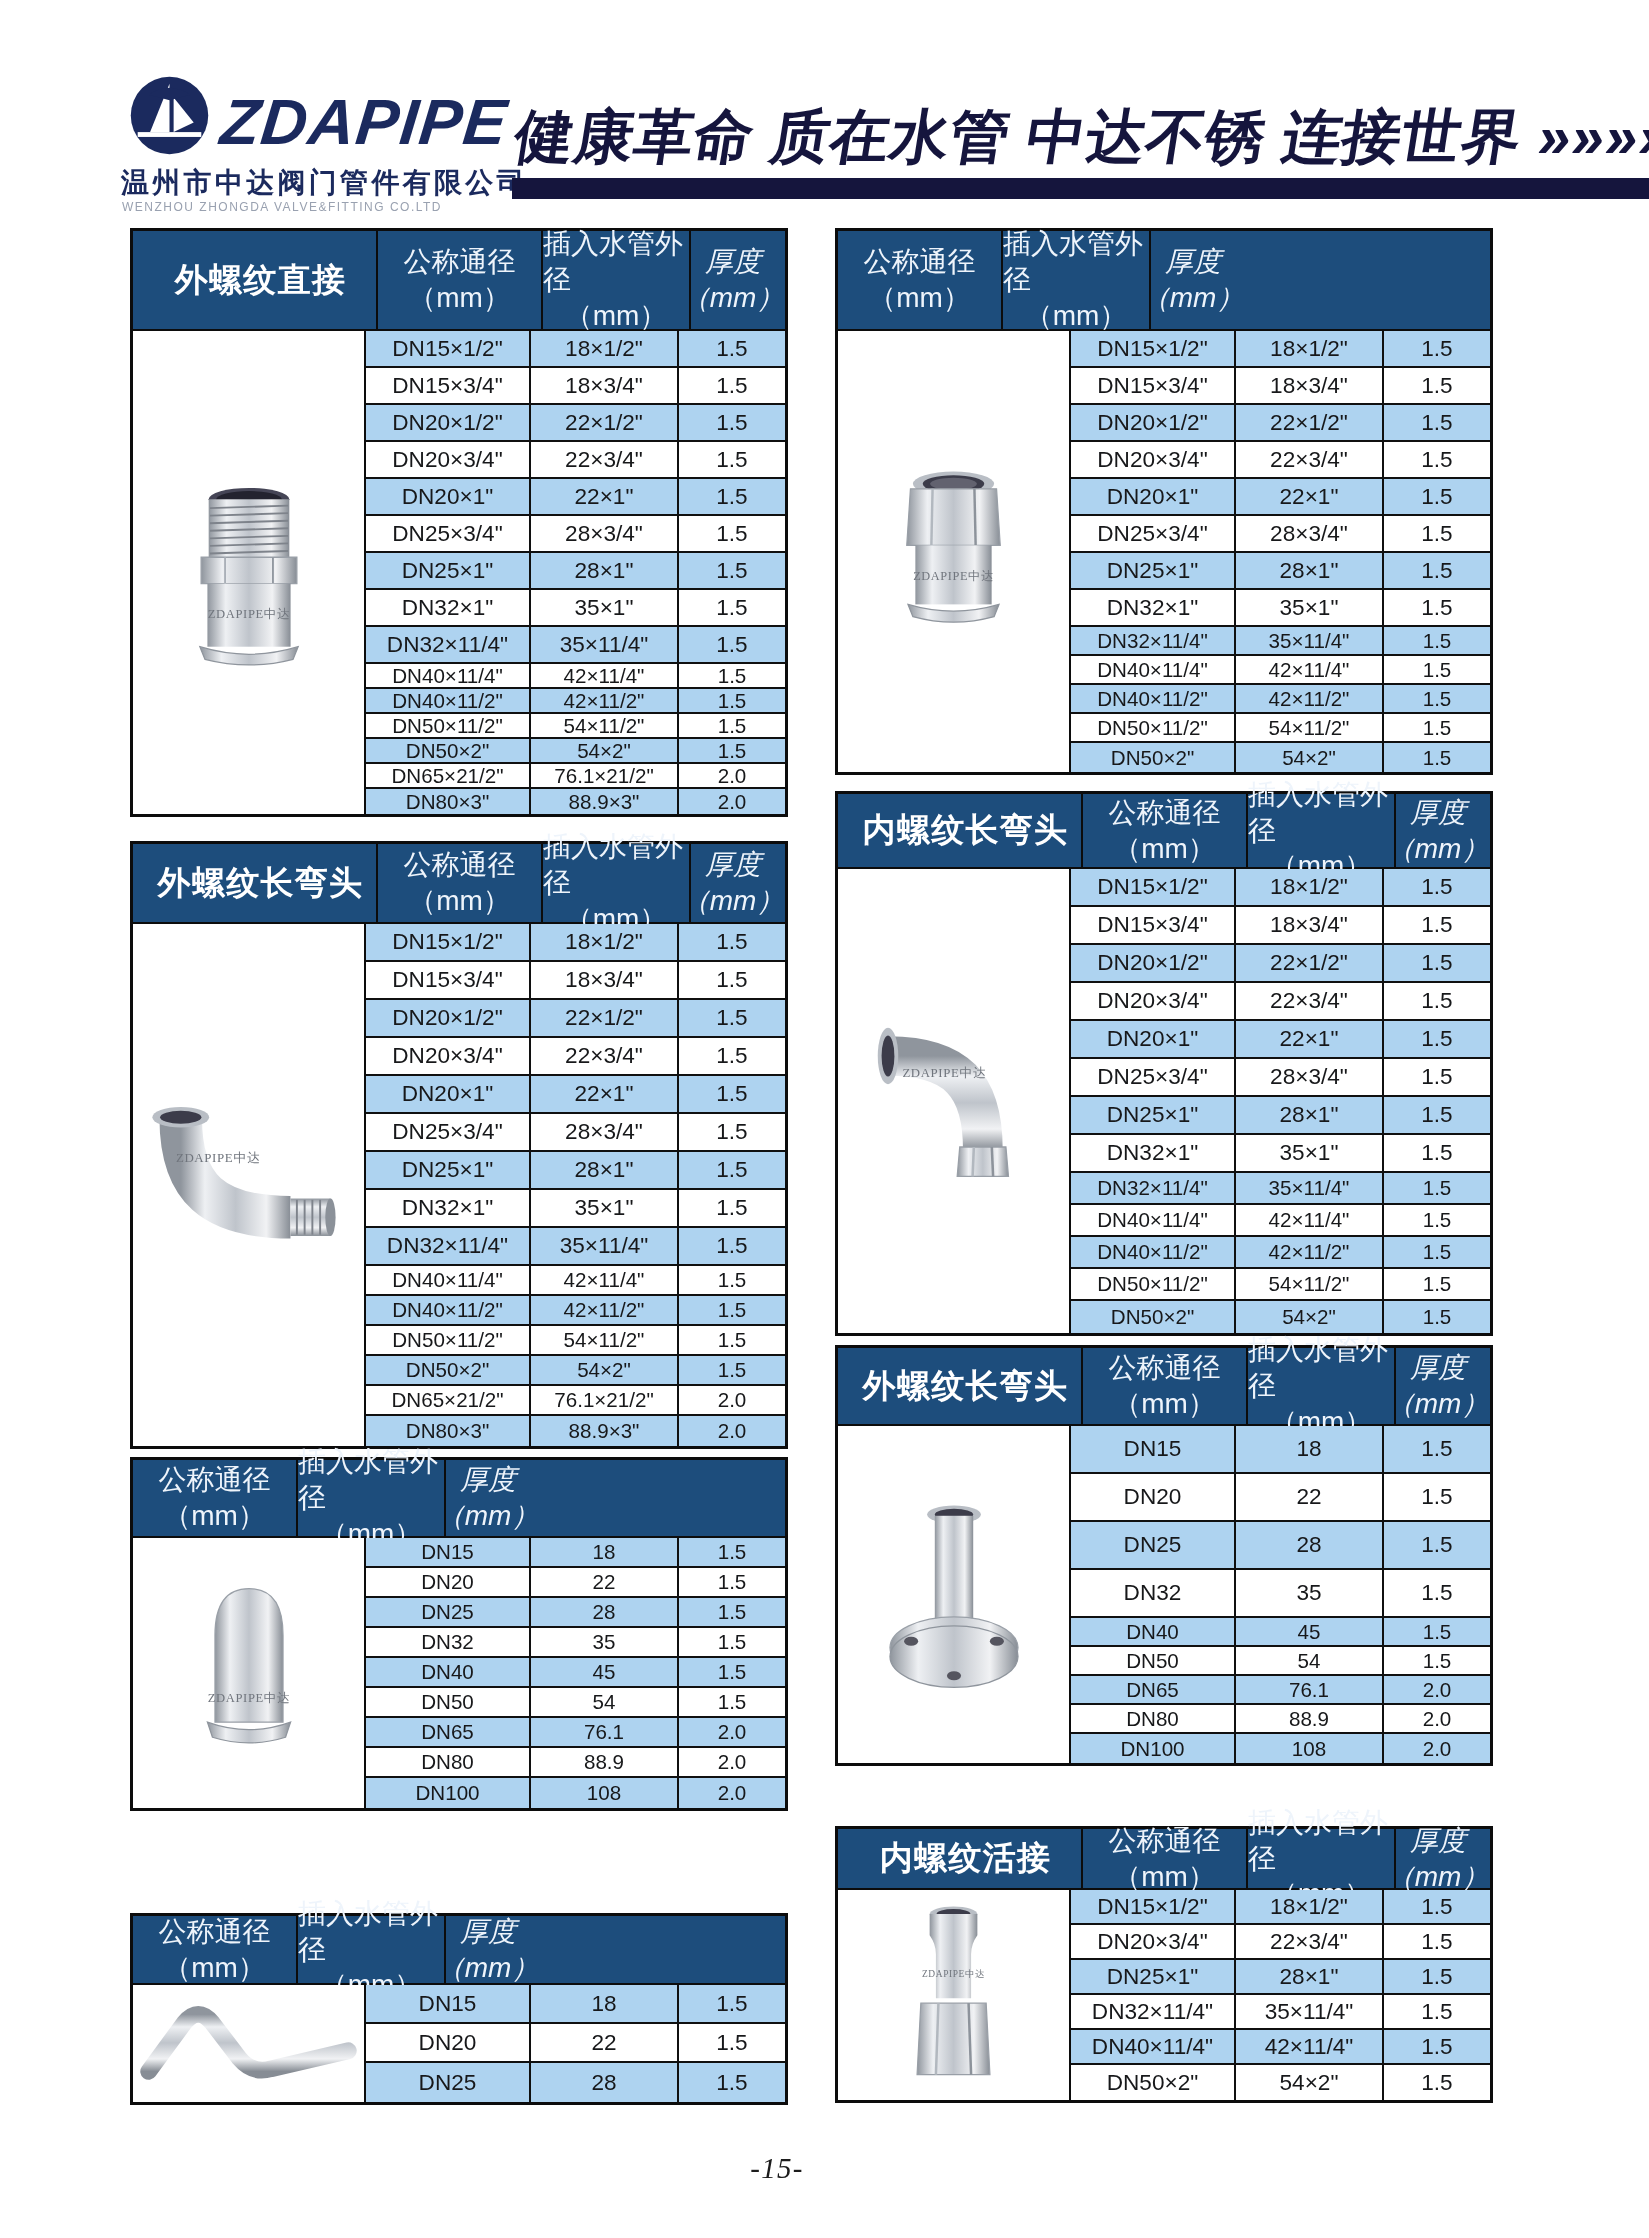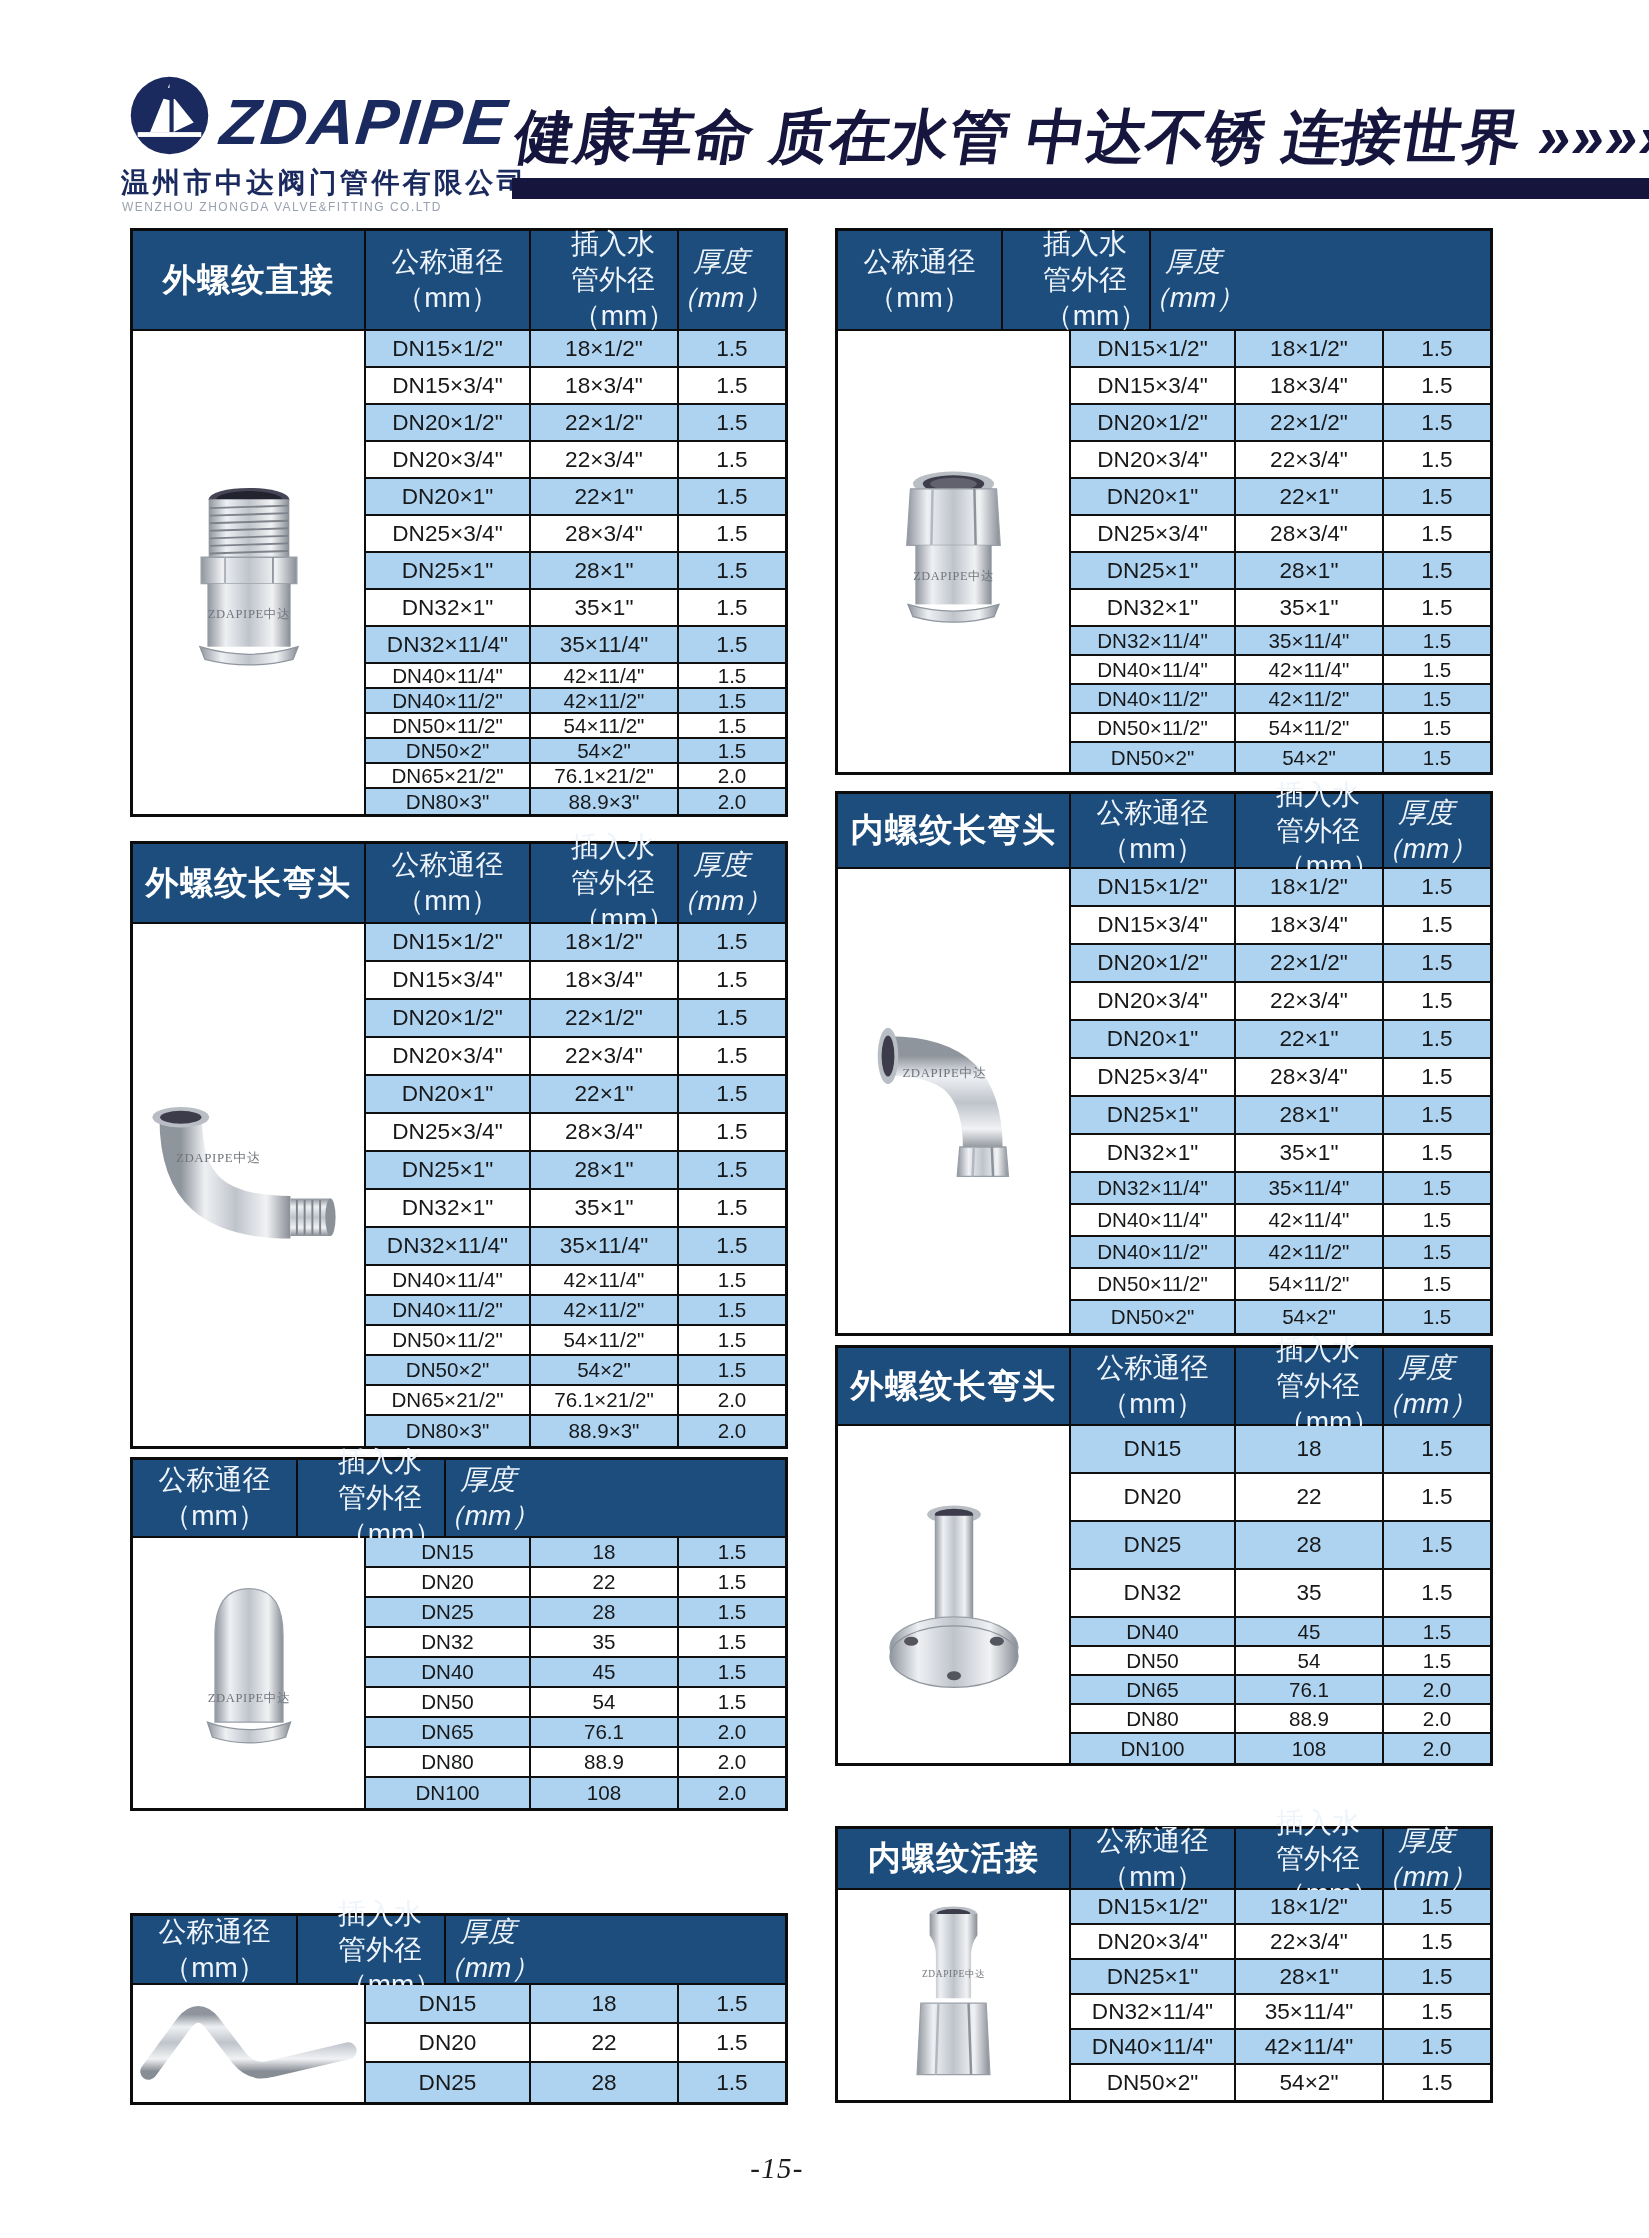--- a/index.html
+++ b/index.html
@@ -16,25 +16,25 @@
                 letter-spacing: 1.5px; white-space: nowrap; }
   .slogan { position: absolute; left: 515px; top: 98px; font-size: 59px; font-weight: bold;
             color: #15153d; transform: skewX(-9deg); white-space: nowrap; letter-spacing: 0.7px; }
   .navybar { position: absolute; left: 512px; top: 178px; width: 1137px; height: 21px; background: #15153d; }
 
   
   .ptable { position: absolute; width: 658px; border: 3.3px solid #0c0c0c; background: #ffffff; }
   .thead { display: flex; background: #1d4d7c; border-bottom: 2.7px solid #0c0c0c; }
   .ttitle { width: 233px; border-right: 2px solid #0c0c0c; color: #ffffff; font-size: 33px;
             font-weight: bold; display: flex; align-items: center; justify-content: center;
-            letter-spacing: 1.3px; text-align: center; }
+            letter-spacing: 1.3px; text-align: center; margin-left: 12px; }
   .hcol { display: flex; flex-direction: column; align-items: center; justify-content: center;
           color: #eef4fb; font-size: 28px; line-height: 1.28; }
   .c1 { width: 165px; border-right: 2px solid #0c0c0c; }
-  .c2 { width: 148px; border-right: 2px solid #0c0c0c; padding-left: 40px; }
+  .c2 { width: 148px; border-right: 2px solid #0c0c0c; }
   .c3 { width: 84px; font-style: italic; }
   .tbody { display: flex; }
   .photocell { width: 233px; border-right: 2px solid #0c0c0c; display: flex;
                align-items: center; justify-content: center; background: #ffffff; font-family: Liberation Serif, serif; }
   .rows { width: 419px; display: flex; flex-direction: column; }
   .trow { display: flex; border-bottom: 2px solid #101010; }
   .trow:last-child { border-bottom: none; }
   .trow:nth-child(odd) { background: #aed3f0; }
   .trow:nth-child(even) { background: #ffffff; }
   .tc { display: flex; align-items: center; justify-content: center; font-size: 22.6px; color: #17181a; }

